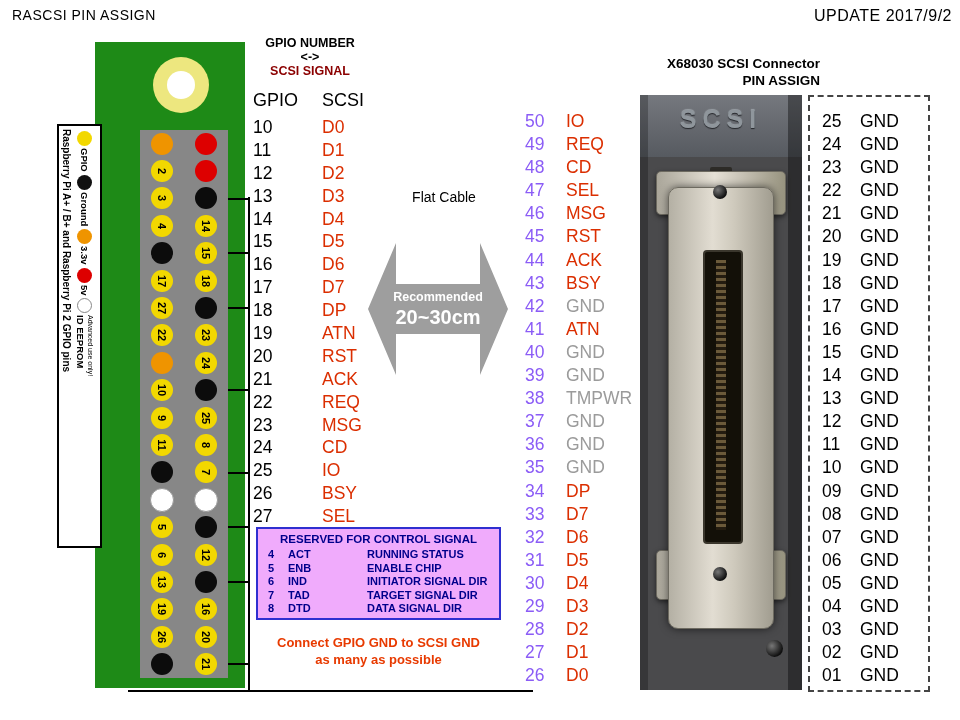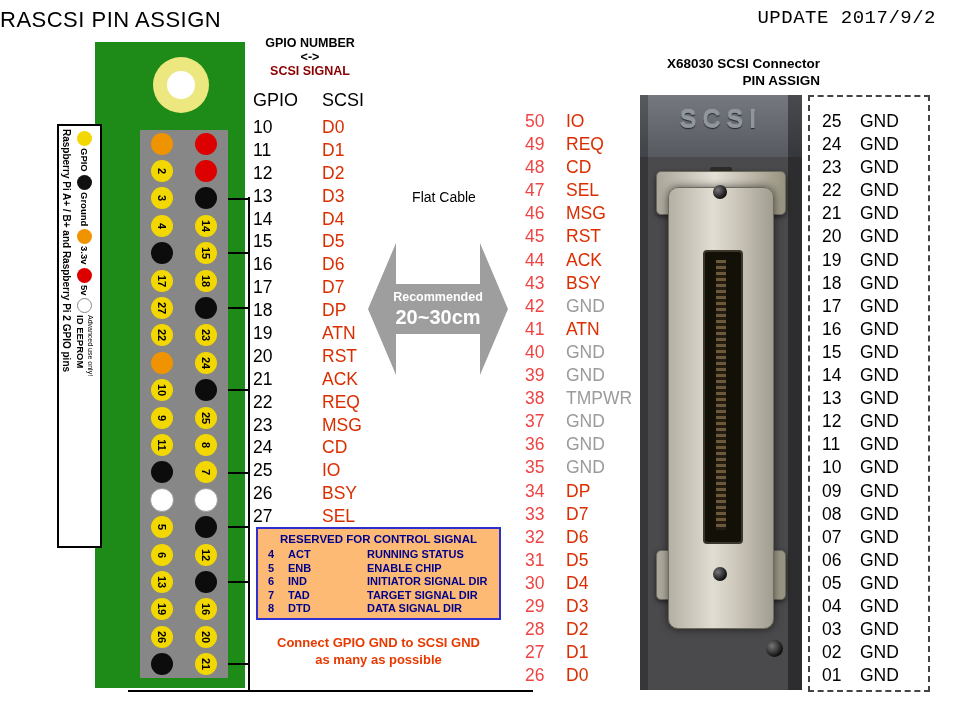--- a/index.html
+++ b/index.html
@@ -1,21 +1,21 @@
 <!DOCTYPE html>
 <html><head>
 <meta charset="utf-8">
 <style>
   html,body{margin:0;padding:0;background:#fff;}
   .canvas{position:relative;width:960px;height:720px;background:#fff;overflow:hidden;
           font-family:"Liberation Sans","DejaVu Sans",sans-serif;color:#000;}
 
   
-  .title{position:absolute;left:0;top:7px;font-size:22px;letter-spacing:.5px;}
-  .update{position:absolute;right:24px;top:7px;font-size:19px;letter-spacing:.5px;font-family:Liberation Mono, monospace;}
+  .title{position:absolute;left:12px;top:7px;font-size:14px;letter-spacing:.5px;}
+  .update{position:absolute;right:8px;top:7px;font-size:16px;letter-spacing:.5px;}
 
   
   .board{position:absolute;left:95px;top:42px;width:150px;height:646px;background:#1e8a17;}
   .hole{position:absolute;left:58px;top:15px;width:56px;height:56px;border-radius:50%;background:#ede77f;}
   .hole-inner{position:absolute;left:14px;top:14px;width:28px;height:28px;border-radius:50%;background:#fff;}
   .pin-header{position:absolute;left:140px;top:130px;width:88px;height:548px;background:#878787;
               display:grid;grid-template-columns:1fr 1fr;grid-auto-rows:27.4px;z-index:3;}
   .pin-cell{display:flex;align-items:center;justify-content:center;}
   .pin{width:22px;height:22px;border-radius:50%;display:flex;align-items:center;justify-content:center;}
   .pin.gpio{background:#f2d800;}
@@ -62,21 +62,21 @@
   .arrow{position:absolute;left:368px;top:243px;width:140px;height:132px;background:#9e9e9e;
          clip-path:polygon(0 50%,20% 0,20% 31%,80% 31%,80% 0,100% 50%,80% 100%,80% 69%,20% 69%,20% 100%);}
   .arrow-text{position:absolute;left:368px;top:243px;width:140px;height:132px;display:flex;
               flex-direction:column;align-items:center;justify-content:center;gap:2px;color:#fff;z-index:2;}
   .at1{font-size:12.5px;font-weight:bold;}
   .at2{font-size:20px;font-weight:bold;}
 
   
   .scsi-table{position:absolute;left:525px;top:110px;}
   .sc-row{display:flex;height:23.1px;font-size:17.5px;line-height:23.1px;}
-  .sc-pin{width:41px;color:#ef4444;}
+  .sc-pin{width:41px;color:#8b5cf6;}
   .sc-sig{color:#db2e00;}
   .sc-sig.muted{color:#9b9b9b;}
 
   
   .conn-heading{position:absolute;left:620px;top:55px;width:200px;text-align:right;
                 font-size:13.5px;font-weight:bold;line-height:17px;}
 
   
   .photo{position:absolute;left:640px;top:95px;width:162px;height:595px;background:#4a4a4c;overflow:hidden;}
   .p-top{position:absolute;left:0;top:0;width:100%;height:62px;background:linear-gradient(180deg,#75787e,#565a60);}
@@ -103,21 +103,21 @@
 
   
   .gnd-box{position:absolute;left:808px;top:95px;width:122px;height:597px;border:2px dashed #444;
            box-sizing:border-box;padding-top:13px;}
   .gd-row{display:flex;height:23.1px;font-size:17.5px;line-height:23.1px;padding-left:12px;}
   .gd-pin{width:38px;color:#000;}
   .gd-sig{color:#000;}
 
   
   .reserved{position:absolute;left:256px;top:527px;width:245px;height:93px;border:2px solid #2f2fd0;
-            box-sizing:border-box;background:#fdba74;}
+            box-sizing:border-box;background:#f0abfc;}
   .res-title{text-align:center;font-size:11.5px;font-weight:bold;color:#00008b;margin-top:4px;}
   .res-rows{margin-top:3px;}
   .res-row{display:flex;font-size:11px;font-weight:bold;color:#00008b;line-height:13.5px;padding-left:10px;}
   .res-pin{width:20px;}
   .res-code{width:40px;}
   .res-desc{flex:1;margin-left:39px;}
 
   
   .note{position:absolute;left:256px;top:634px;width:245px;text-align:center;color:#e83a00;
         font-weight:bold;font-size:13px;line-height:17px;}

